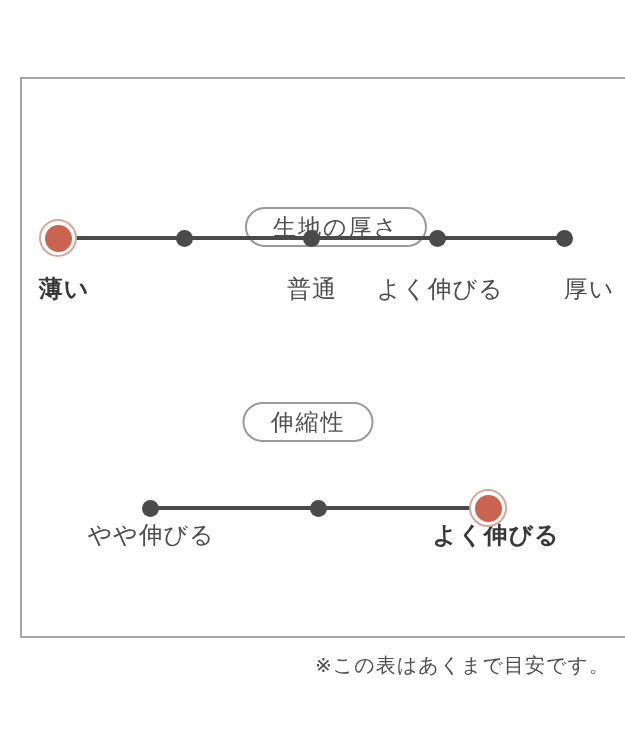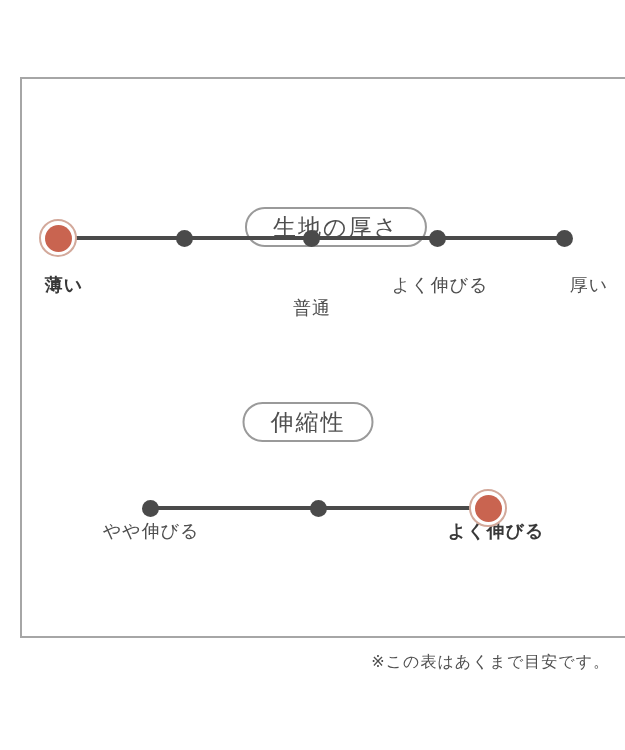--- a/index.html
+++ b/index.html
@@ -78,44 +78,44 @@
     border-radius: 50%;
     background: var(--accent, #c96450);
   }
   .sel-thickness { left: 39px;  top: 219px; }
   .sel-stretch   { left: 469px; top: 489px; }
 
   .scale-label {
     position: absolute;
     transform: translateX(-50%);
     white-space: nowrap;
-    font-size: 18px;
+    font-size: 24px;
     color: var(--text, #4f4f4f);
     letter-spacing: 1px;
   }
   .scale-label.selected {
     font-weight: 700;
     color: var(--text-strong, #383838);
   }
   .lab-t { top: 273px; }
   .lab-s { top: 519px; }
   .lab-t1 { left: 64px; }
   .lab-t2 { left: 188px; }
-  .lab-t3 { left: 312px; margin-top: 23px; }
+  .lab-t3 { left: 312px; }
   .lab-t4 { left: 440px; }
   .lab-t5 { left: 568px; margin-left: 21px; }
   .lab-s1 { left: 151px; }
   .lab-s2 { left: 320px; }
   .lab-s3 { left: 486px; margin-left: 10px; }
 
   .note {
     position: absolute;
     top: 652px;
     right: 15px;
-    font-size: 16px;
+    font-size: 20px;
     color: var(--text, #4f4f4f);
     letter-spacing: 1px;
     white-space: nowrap;
   }
 </style>
 </head>
 <body>
 
 <div class="canvas">
 

